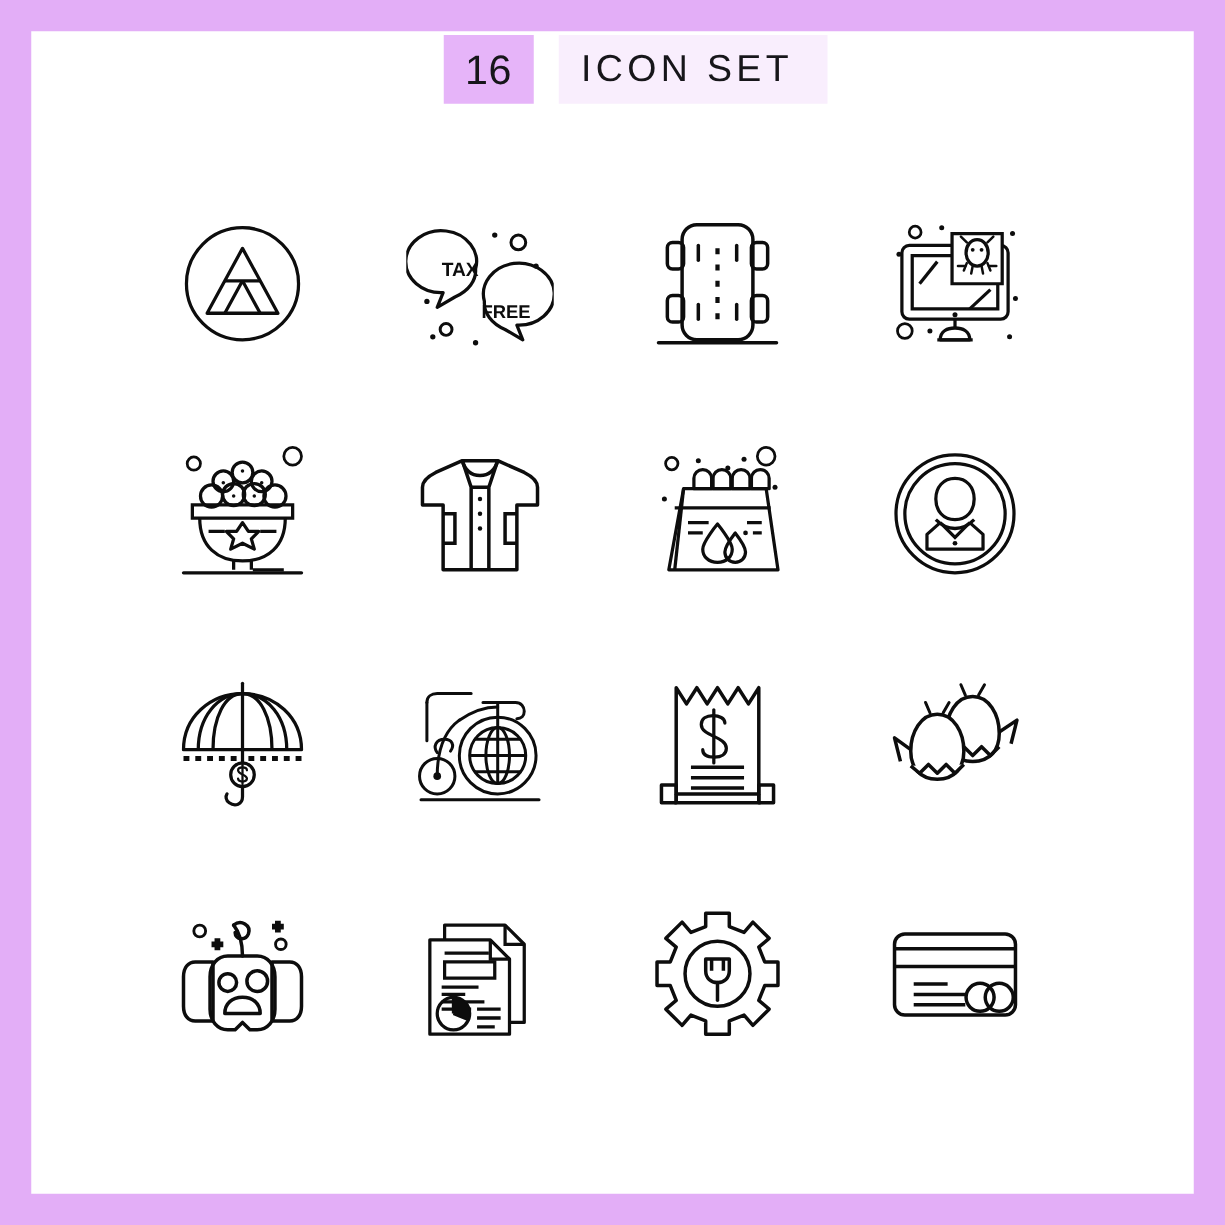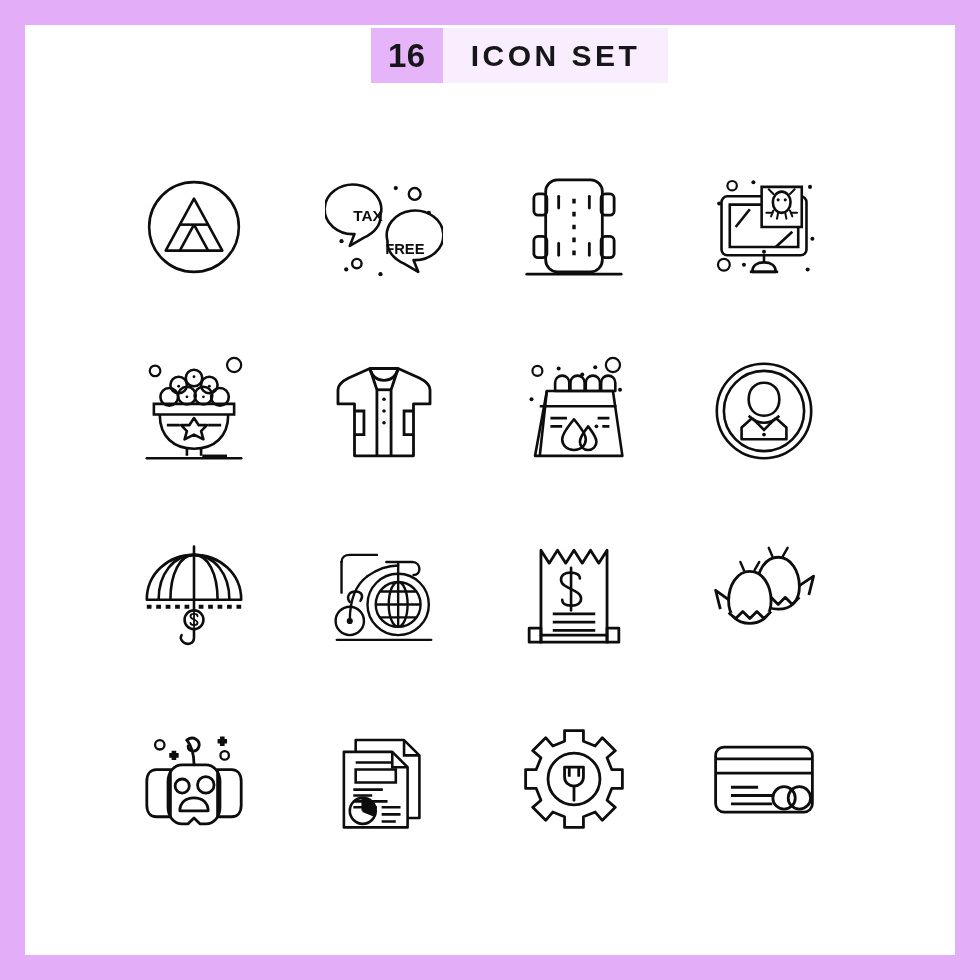--- a/index.html
+++ b/index.html
@@ -28,40 +28,40 @@
     left: 330px;
     top: 3px;
     display: flex;
     align-items: stretch;
     height: 55px;
   }
   #count-badge {
     background: #e6b4f9;
     color: #17161a;
     font-size: 33px;
-    font-weight: bold;
+    font-weight: normal;
     letter-spacing: 0.5px;
     display: flex;
     align-items: center;
     justify-content: center;
     padding: 0 17px;
     line-height: 1;
-    margin-left: 16px;
   }
   #title-block {
     background: #f9eefd;
     color: #17161a;
     font-size: 30px;
-    font-weight: bold;
+    font-weight: normal;
     letter-spacing: 3.5px;
     display: flex;
     align-items: center;
     justify-content: center;
-    padding: 0 28px 0 28px;
+    padding: 0 28px 0 18px;
     line-height: 1;
+    margin-left: 20px;
   }
   
   #icon-grid {
     position: absolute;
     left: 110px;
     top: 110px;
     width: 760px;
     display: grid;
     grid-template-columns: repeat(4, 190px);
     grid-auto-rows: 184px;

